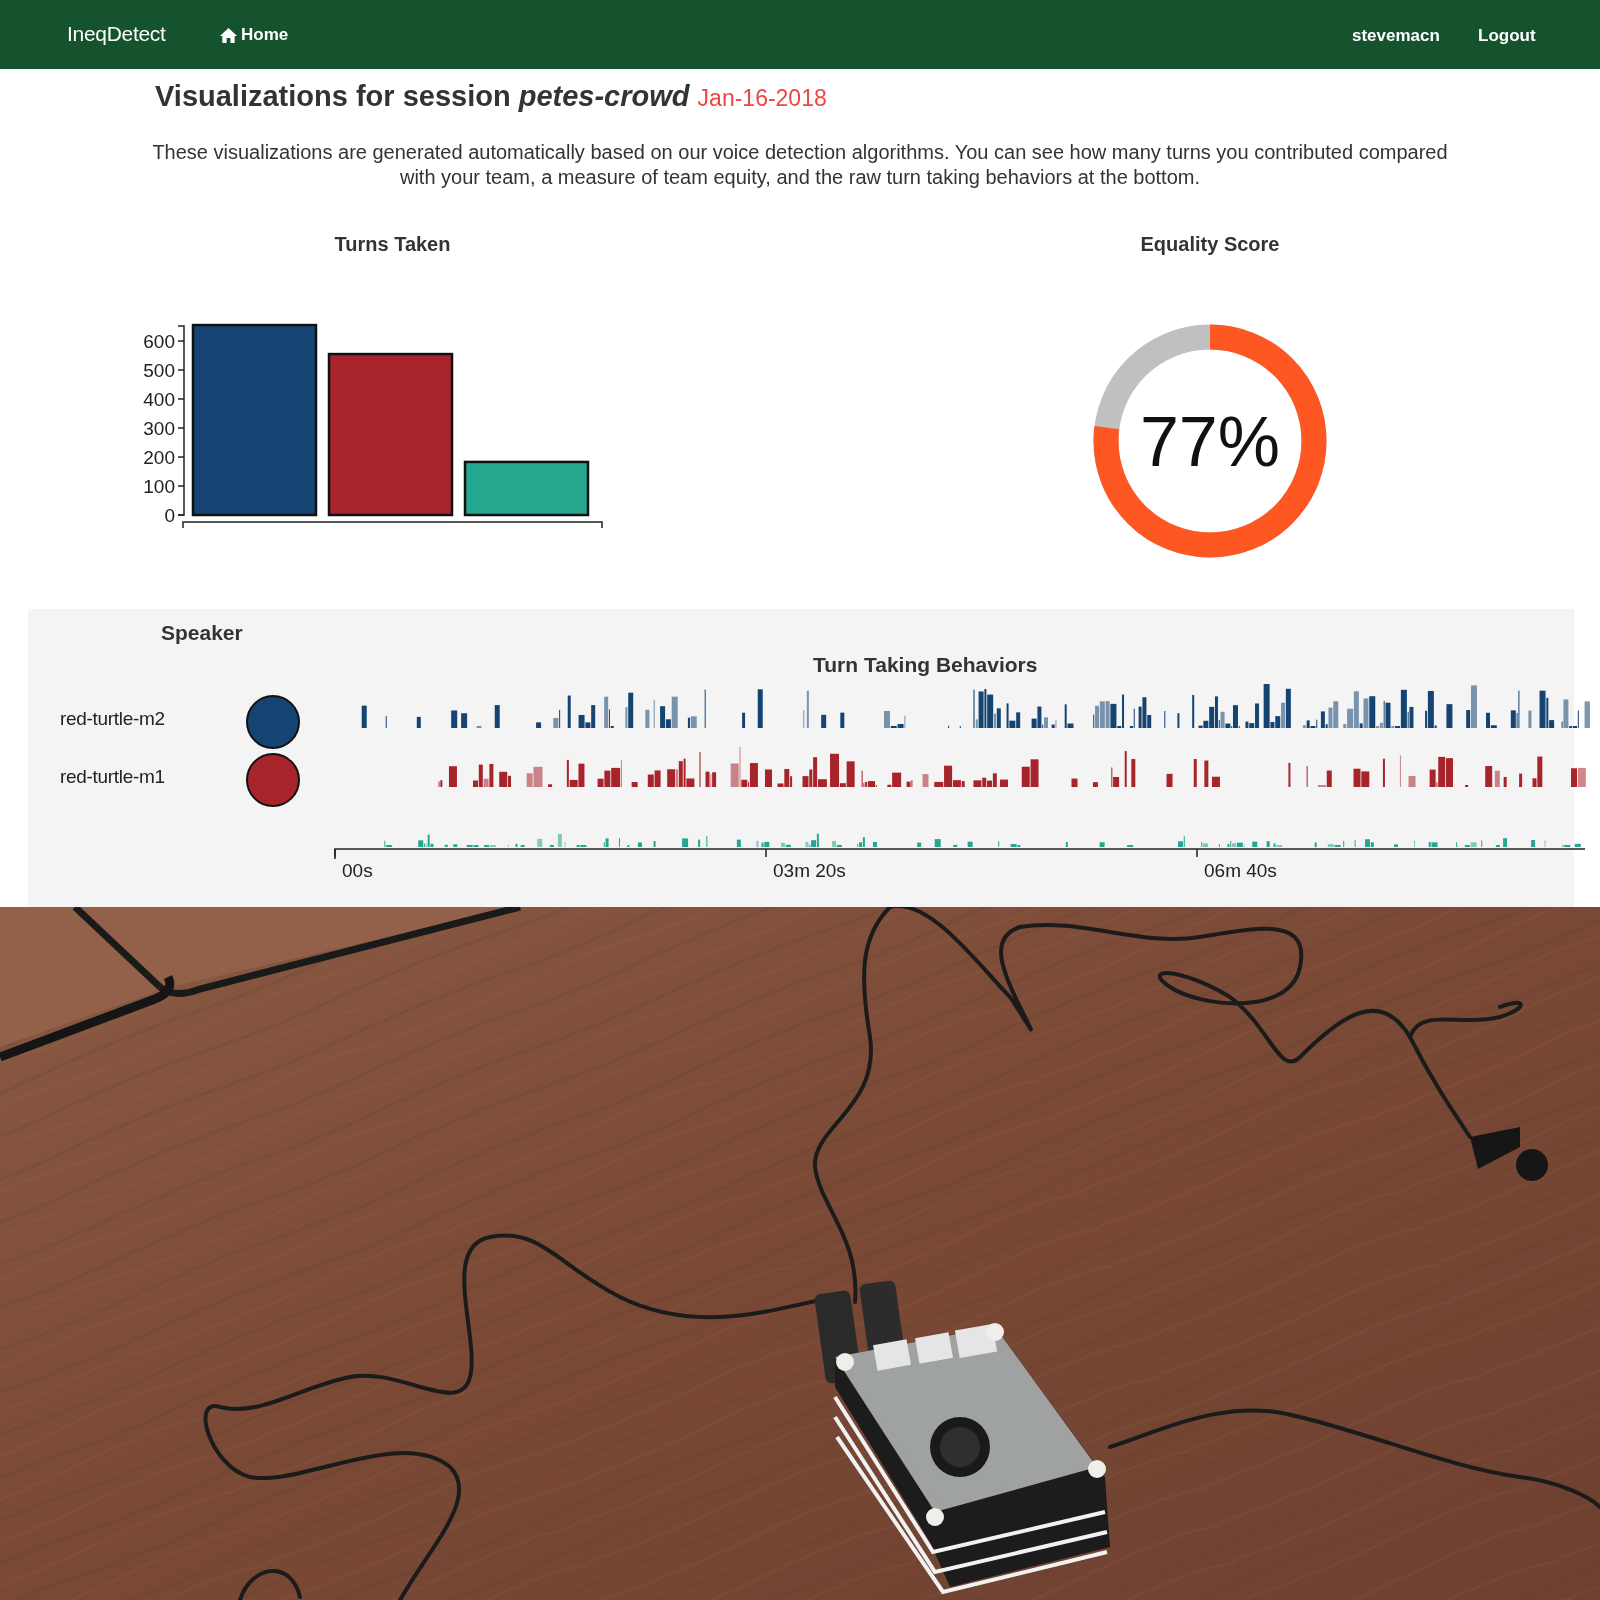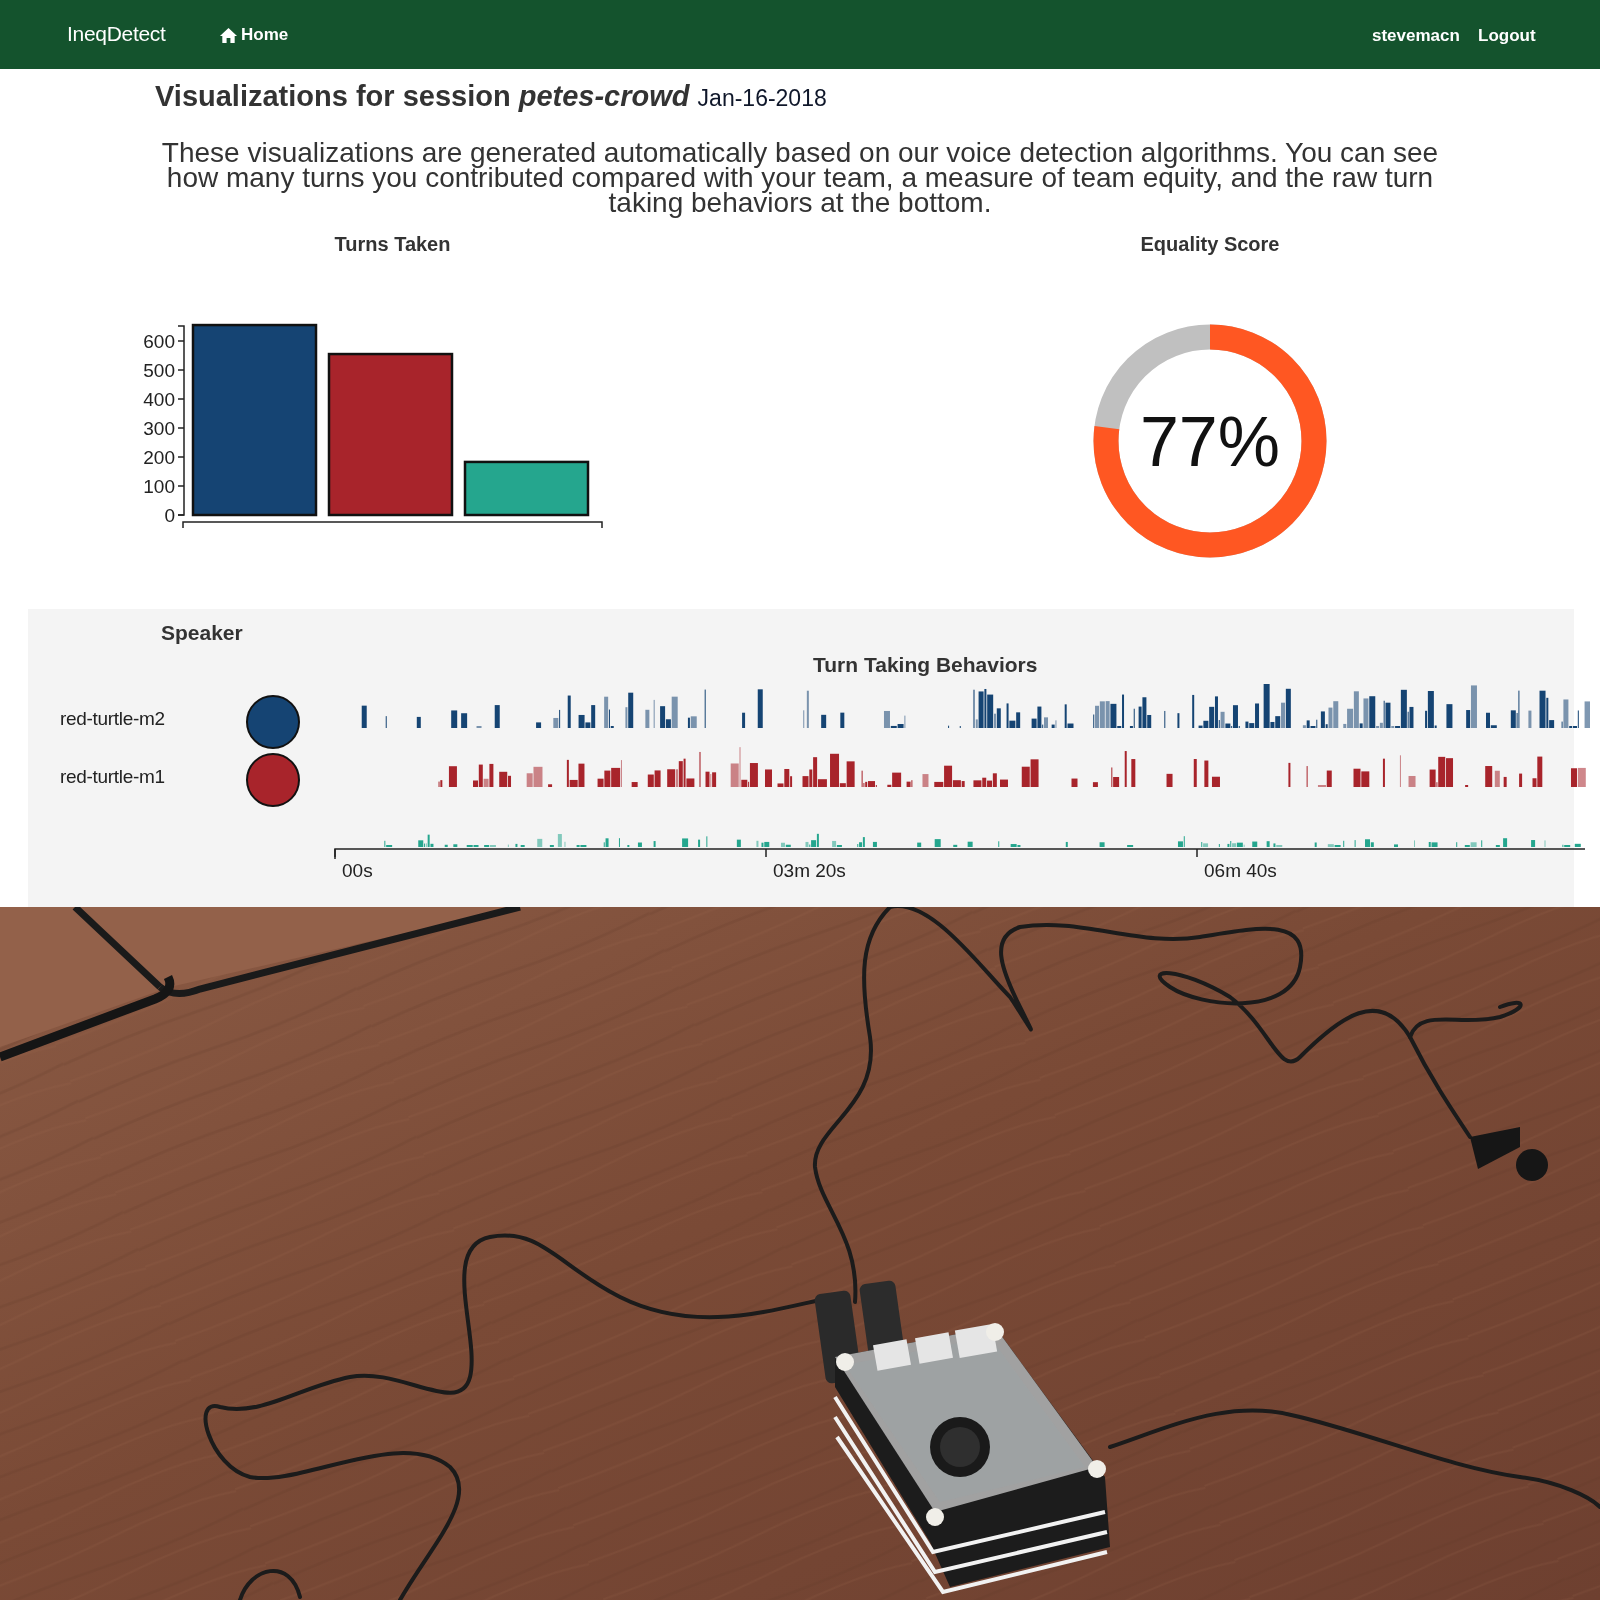--- a/index.html
+++ b/index.html
@@ -3,29 +3,29 @@
 <meta charset="utf-8">
 <style>
   * { box-sizing: border-box; margin: 0; padding: 0; }
   html, body { width: 1600px; height: 1600px; overflow: hidden; background: #ffffff; }
   body { font-family: "Liberation Sans", "DejaVu Sans", sans-serif; color: #333; position: relative; }
 
   .navbar { position: absolute; left: 0; top: 0; width: 1600px; height: 69px; background: #14532d; color: #fff; }
   .navbar .brand { position: absolute; left: 67px; top: 22px; font-size: 21px; letter-spacing: -0.3px; cursor: pointer; }
   .navbar .home { position: absolute; left: 219px; top: 25px; font-size: 17px; font-weight: bold; display: flex; align-items: center; gap: 3px; cursor: pointer; }
   .navbar .home svg { width: 19px; height: 19px; }
-  .navbar .user { position: absolute; left: 1352px; top: 26px; font-size: 17px; font-weight: bold; cursor: pointer; margin-left: 20px; }
+  .navbar .user { position: absolute; left: 1352px; top: 26px; font-size: 17px; font-weight: bold; cursor: pointer; }
   .navbar .logout { position: absolute; left: 1478px; top: 26px; font-size: 17px; font-weight: bold; cursor: pointer; }
 
   .page-title { position: absolute; left: 155px; top: 80px; font-size: 29px; color: #333; white-space: nowrap; }
   .page-title .session { font-style: italic; font-weight: normal; }
-  .page-title .date { font-size: 23px; color: #0f172a; font-weight: normal; text-align: right; }
+  .page-title .date { font-size: 23px; color: #ef4444; font-weight: normal; text-align: right; }
   .page-title .lead { font-weight: bold; }
 
-  .intro { position: absolute; left: 140px; top: 140px; width: 1320px; text-align: center; font-size: 28px; line-height: 25px; color: #333; }
+  .intro { position: absolute; left: 140px; top: 140px; width: 1320px; text-align: center; font-size: 20px; line-height: 25px; color: #333; }
 
   .section-title { position: absolute; font-size: 20px; font-weight: bold; color: #333; text-align: center; }
   .turns-title { left: 250px; top: 233px; width: 285px; }
   .equality-title { left: 1060px; top: 233px; width: 300px; }
 
   .bar-chart { position: absolute; left: 120px; top: 310px; width: 500px; height: 240px; }
   .donut { position: absolute; left: 1080px; top: 318px; width: 260px; height: 260px; }
 
   .turn-panel { position: absolute; left: 28px; top: 609px; width: 1546px; height: 298px; background: #f4f4f4; }
   .turn-panel .speaker-h { position: absolute; left: 85px; top: 12px; font-size: 21px; font-weight: bold; color: #333; margin-left: 48px; }

